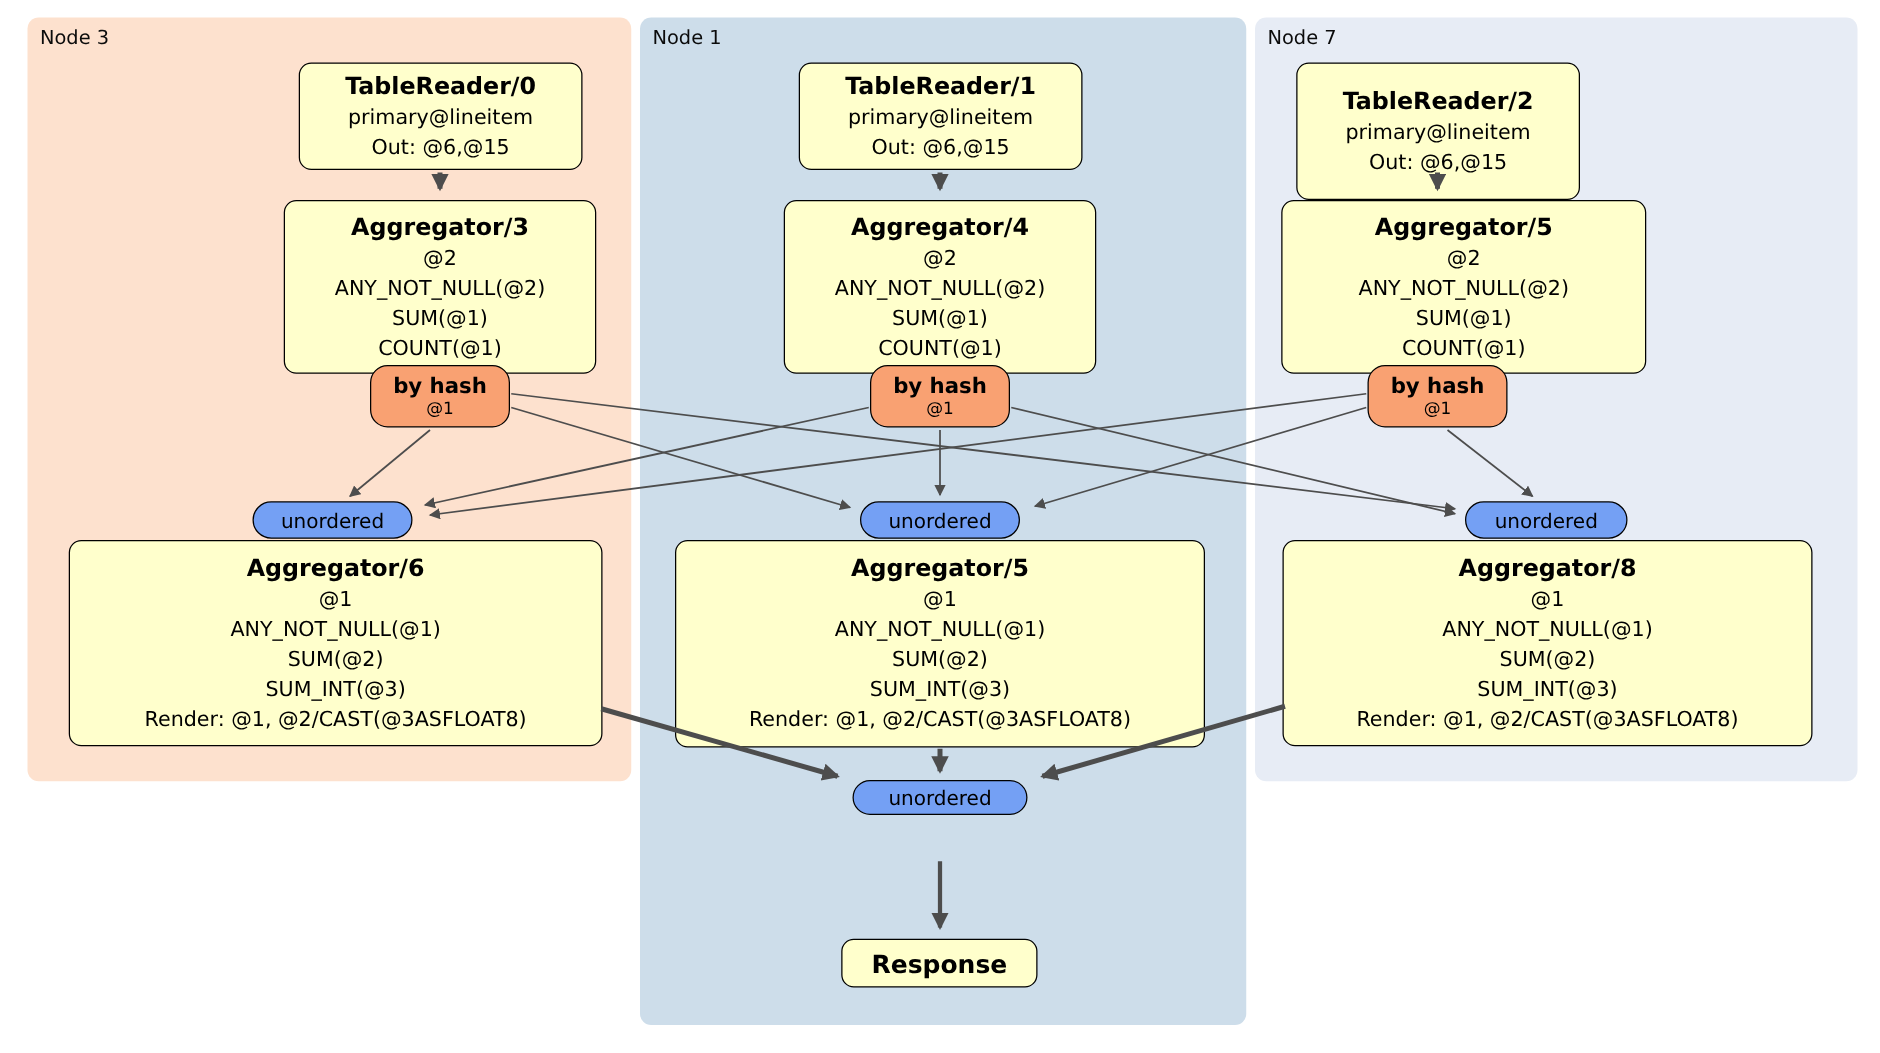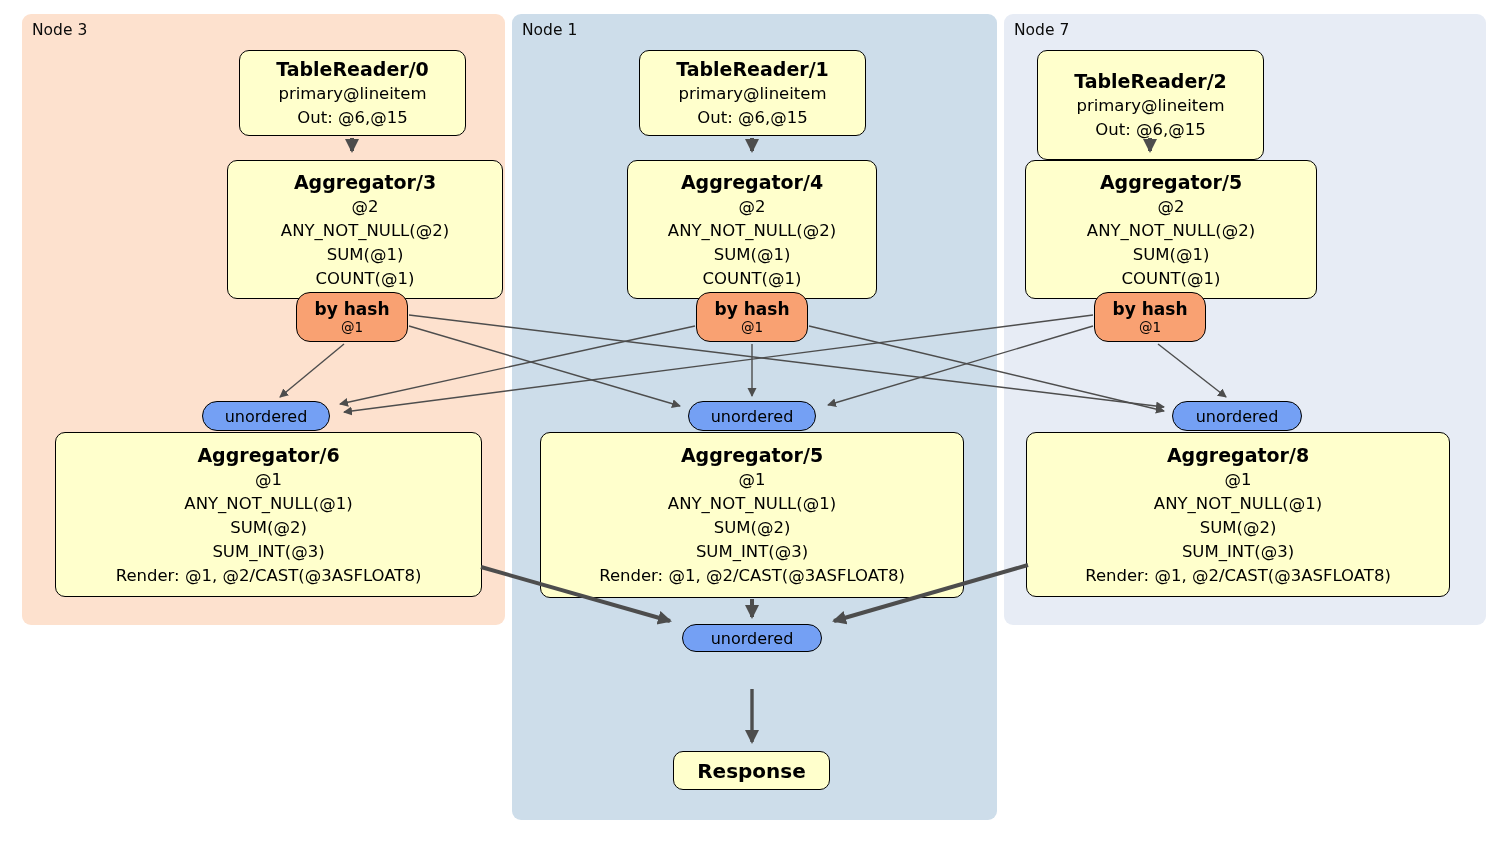--- a/index.html
+++ b/index.html
@@ -70,21 +70,21 @@
       </div>
   </div>
   <div class="proc" style="left:1037px;top:50px;width:227px;height:110px">
     <div class="proc-title">TableReader/2</div>
     <div class="proc-body">
         <div class="proc-line">primary@lineitem</div>
         <div class="proc-line">Out: @6,@15</div>
       </div>
   </div>
 
-  <div class="proc" style="left:227px;top:160px;width:276px;height:139px">
+  <div class="proc" style="left:227px;top:160px;width:250px;height:139px">
     <div class="proc-title">Aggregator/3</div>
     <div class="proc-body">
         <div class="proc-line">@2</div>
         <div class="proc-line">ANY_NOT_NULL(@2)</div>
         <div class="proc-line">SUM(@1)</div>
         <div class="proc-line">COUNT(@1)</div>
       </div>
   </div>
   <div class="proc" style="left:627px;top:160px;width:250px;height:139px">
     <div class="proc-title">Aggregator/4</div>

